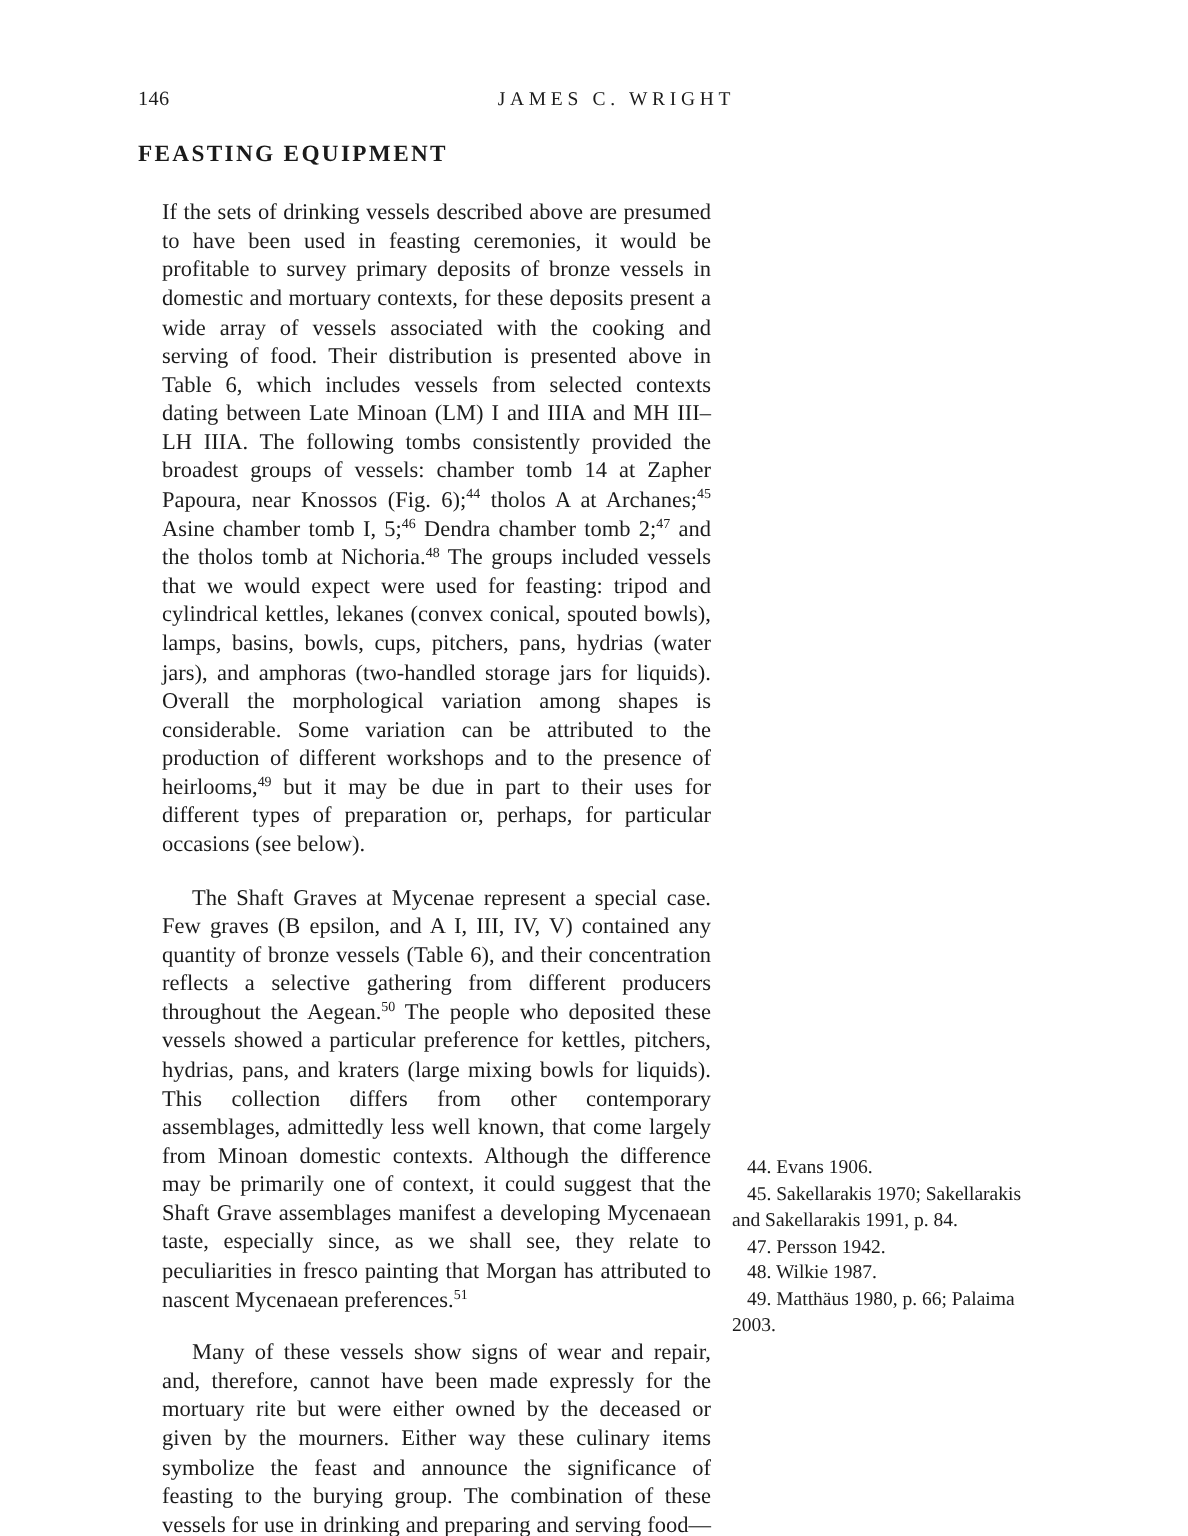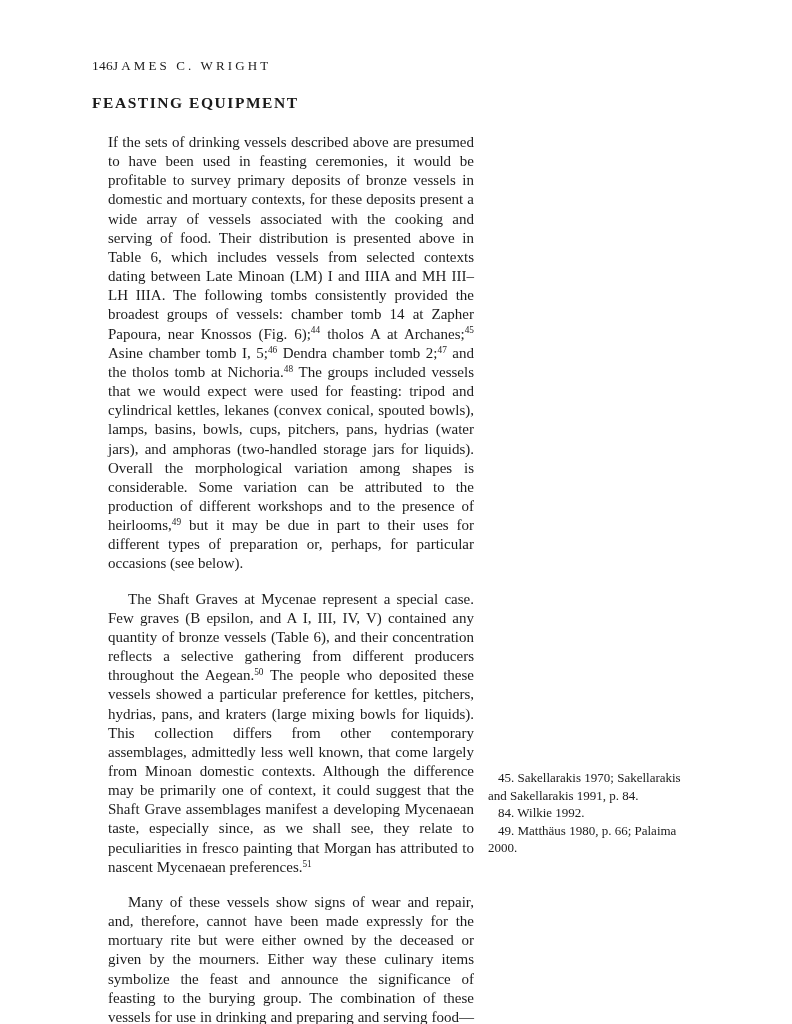--- a/index.html
+++ b/index.html
@@ -15,20 +15,21 @@
     color: #1b1b1b;
     font-family: "Liberation Serif", "DejaVu Serif", serif;
     overflow: hidden;
   }
   .running-header {
     position: absolute;
     top: 58px;
     left: 92px;
     width: 398px;
     display: flex;
+    justify-content: space-between;
     align-items: baseline;
   }
   .page-number {
     font-size: 13.5px;
     letter-spacing: 0.02em;
   }
   .running-head {
     font-size: 13px;
     letter-spacing: 0.24em;
   }
@@ -88,19 +89,21 @@
     <h1 class="section-title">FEASTING EQUIPMENT</h1>
     <div id="paragraphs">
         <p class="body-para">If the sets of drinking vessels described above are presumed to have been used in feasting ceremonies, it would be profitable to survey primary deposits of bronze vessels in domestic and mortuary contexts, for these deposits present a wide array of vessels associated with the cooking and serving of food. Their distribution is presented above in Table 6, which includes vessels from selected contexts dating between Late Minoan (LM) I and IIIA and MH III–LH IIIA. The following tombs consistently provided the broadest groups of vessels: chamber tomb 14 at Zapher Papoura, near Knossos (Fig. 6);<sup>44</sup> tholos A at Archanes;<sup>45</sup> Asine chamber tomb I, 5;<sup>46</sup> Dendra chamber tomb 2;<sup>47</sup> and the tholos tomb at Nichoria.<sup>48</sup> The groups included vessels that we would expect were used for feasting: tripod and cylindrical kettles, lekanes (convex conical, spouted bowls), lamps, basins, bowls, cups, pitchers, pans, hydrias (water jars), and amphoras (two-handled storage jars for liquids). Overall the morphological variation among shapes is considerable. Some variation can be attributed to the production of different workshops and to the presence of heirlooms,<sup>49</sup> but it may be due in part to their uses for different types of preparation or, perhaps, for particular occasions (see below).</p>
         <p class="body-para indent">The Shaft Graves at Mycenae represent a special case. Few graves (B epsilon, and A I, III, IV, V) contained any quantity of bronze vessels (Table 6), and their concentration reflects a selective gathering from different producers throughout the Aegean.<sup>50</sup> The people who deposited these vessels showed a particular preference for kettles, pitchers, hydrias, pans, and kraters (large mixing bowls for liquids). This collection differs from other contemporary assemblages, admittedly less well known, that come largely from Minoan domestic contexts. Although the difference may be primarily one of context, it could suggest that the Shaft Grave assemblages manifest a developing Mycenaean taste, especially since, as we shall see, they relate to peculiarities in fresco painting that Morgan has attributed to nascent Mycenaean preferences.<sup>51</sup></p>
         <p class="body-para indent">Many of these vessels show signs of wear and repair, and, therefore, cannot have been made expressly for the mortuary rite but were either owned by the deceased or given by the mourners. Either way these culinary items symbolize the feast and announce the significance of feasting to the burying group. The combination of these vessels for use in drinking and preparing and serving food—in ceramic, bronze, silver, and gold—demonstrates a dramatic increase in feasting equipment beginning at the end of the Middle Bronze Age, focused on a small group of high-status burials. This indication of feasting continues but is represented more widely in wealthy burials among the many chamber tombs throughout the mainland and on Crete (LM and LH II–III). These developments are accompanied by an elaboration of shapes and forms. Although it is difficult to quantify a specific service of vessels, by LH IIIA the following appear together most frequently: kettles, lekanes, basins, bowls, pitchers, pans, hydrias, amphoras, and cups (see below, Fig. 7:226, for an ideogrammatic representation of a service). This integration of drinking vessels and equip-</p>
       </div>
   </main>
 
   <aside class="margin-column">
     <div id="footnotes">
+        <p class="footnote">44. Evans 1906.</p>
         <p class="footnote">45. Sakellarakis 1970; Sakellarakis and Sakellarakis 1991, p. 84.</p>
-        <p class="footnote">84. Wilkie 1992.</p>
-        <p class="footnote">49. Matthäus 1980, p. 66; Palaima 2000.</p>
+        <p class="footnote">47. Persson 1942.</p>
+        <p class="footnote">48. Wilkie 1987.</p>
+        <p class="footnote">49. Matthäus 1980, p. 66; Palaima 2003.</p>
       </div>
   </aside>
 
 </div>
 
 </body></html>

